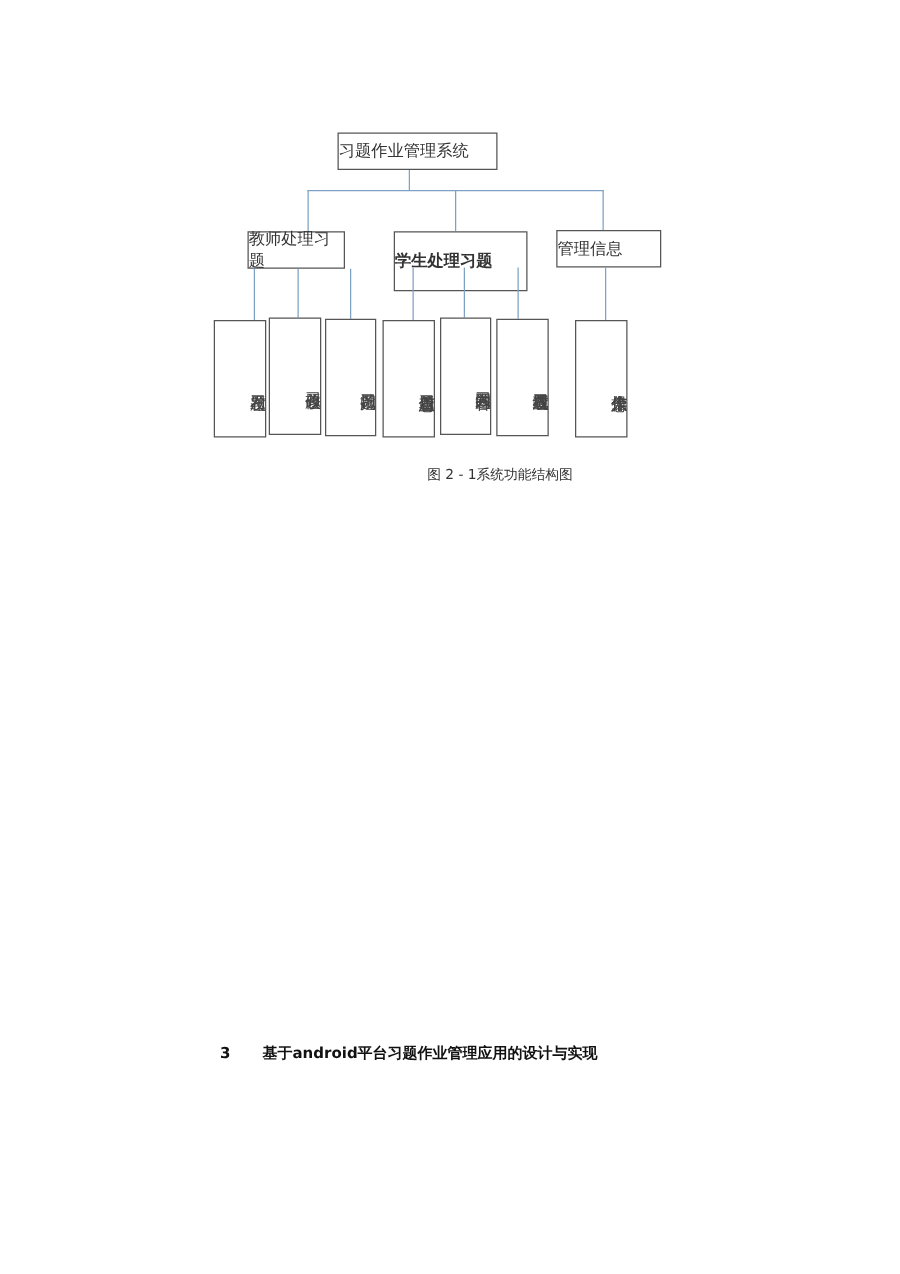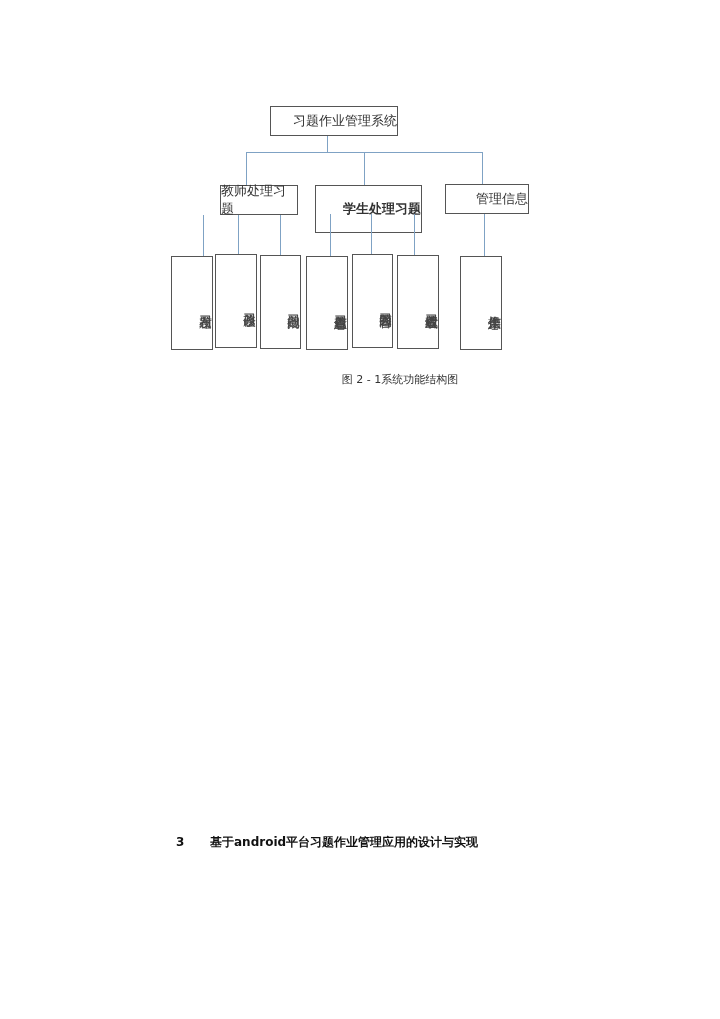--- a/index.html
+++ b/index.html
@@ -1,19 +1,19 @@
 <!DOCTYPE html>
 <html><head>
 <meta charset="utf-8">
 <style>
   html, body { margin: 0; padding: 0; background: #ffffff; }
   body { width: 720px; height: 1019px; position: relative; overflow: hidden;
          font-family: "DejaVu Serif", "Liberation Serif", serif; color: #333; }
   .box { position: absolute; border: 1.5px solid #555; background: #fff; box-sizing: border-box;
-         display: flex; align-items: center; justify-content: flex-end; font-size: 13px; color: #333; }
+         display: flex; align-items: center; justify-content: flex-start; font-size: 13px; color: #333; }
   .vbox { position: absolute; border: 1.5px solid #555; background: #fff; box-sizing: border-box;
           font-size: 13px; color: #444; writing-mode: vertical-rl; text-orientation: upright;
           display: flex; align-items: flex-start; justify-content: center; padding-top: 6px;
           letter-spacing: 0px; line-height: 1; }
   .vbox span { writing-mode: vertical-rl; text-orientation: upright; }
   .line { position: absolute; background: #7fa2c4; }
   .caption { position: absolute; left: 0; width: 720px; top: 372px; text-align: center;
              font-family: "DejaVu Sans", "Liberation Sans", sans-serif; font-size: 11px; color: #333; }
   .caption span { position: relative; left: 40px; text-align: center; }
   .heading { position: absolute; top: 834px; left: 176px; font-family: "DejaVu Sans", "Liberation Sans", sans-serif;
@@ -28,21 +28,21 @@
   <div class="box" style="left:270px; top:106px; width:128px; height:30px;">
     <span>习题作业管理系统</span>
   </div>
 
   <div class="line" style="left:327px; top:136px; width:1px; height:16px;"></div>
   <div class="line" style="left:246px; top:152px; width:237px; height:1px;"></div>
   <div class="line" style="left:246px; top:152px; width:1px; height:33px;"></div>
   <div class="line" style="left:364px; top:152px; width:1px; height:33px;"></div>
   <div class="line" style="left:482px; top:152px; width:1px; height:32px;"></div>
 
-  <div class="box" style="left:198px; top:185px; width:78px; height:30px;margin-left:22px;">
+  <div class="box" style="left:198px; top:185px; width:78px; height:30px;">
     <span>教师处理习题</span>
   </div>
   <div class="box" style="left:315px; top:185px; width:107px; height:48px;font-weight:bold;">
     <span>学生处理习题</span>
   </div>
   <div class="box" style="left:445px; top:184px; width:84px; height:30px;">
     <span>管理信息</span>
   </div>
 
   <div class="line" style="left:203px; top:215px; width:1px; height:41px;"></div>

